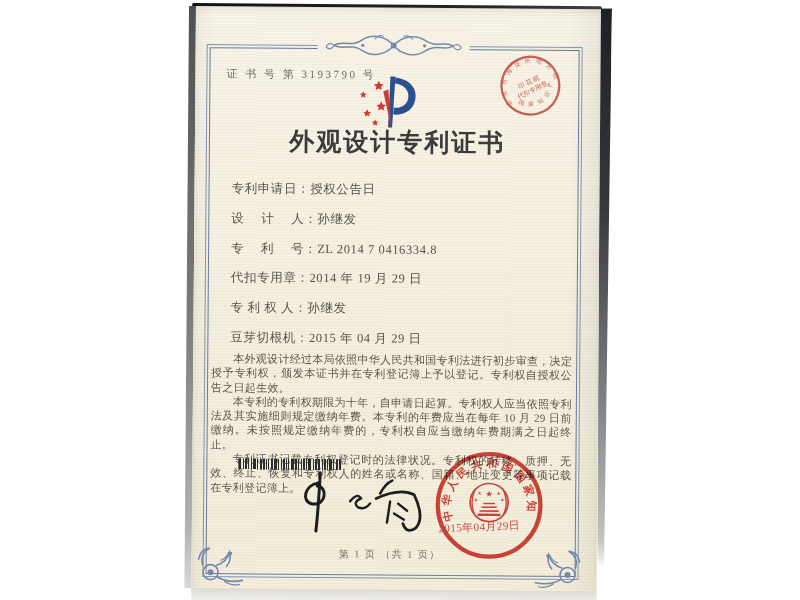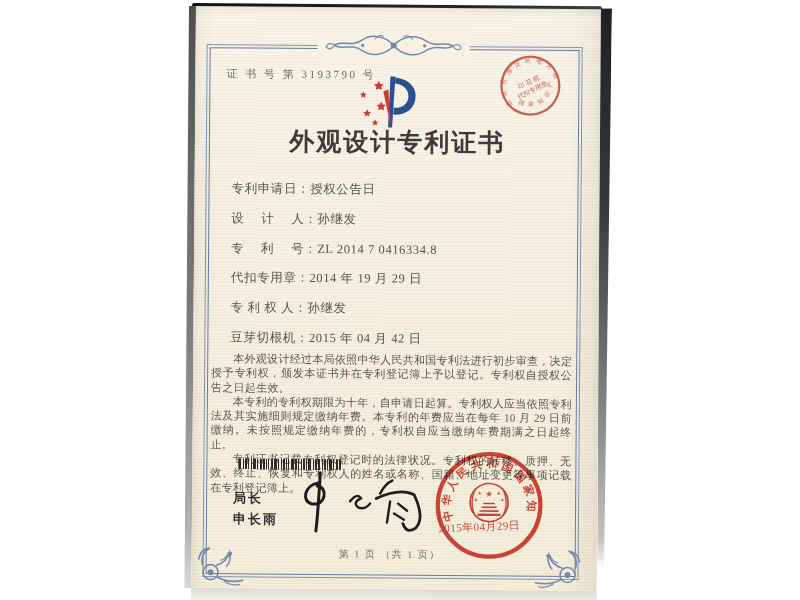--- a/index.html
+++ b/index.html
@@ -135,21 +135,21 @@
     </div>
 
     <div class="cert-title">外观设计专利证书</div>
 
     <div class="fields">
       <div class="field-row"><span>专利申请日：</span><span>授权公告日</span></div>
       <div class="field-row"><span>设　 计　 人：</span><span>孙继发</span></div>
       <div class="field-row"><span>专　 利　 号：</span><span>ZL 2014 7 0416334.8</span></div>
       <div class="field-row"><span>代扣专用章：</span><span>2014 年 19 月 29 日</span></div>
       <div class="field-row"><span>专 利 权 人：</span><span>孙继发</span></div>
-      <div class="field-row"><span>豆芽切根机：</span><span>2015 年 04 月 42 日</span></div>
+      <div class="field-row"><span>豆芽切根机：</span><span>2015 年 04 月 29 日</span></div>
     </div>
 
     <div class="paras">
       <p>本外观设计经过本局依照中华人民共和国专利法进行初步审查，决定授予专利权，颁发本证书并在专利登记簿上予以登记。专利权自授权公告之日起生效。</p>
       <p>本专利的专利权期限为十年，自申请日起算。专利权人应当依照专利法及其实施细则规定缴纳年费。本专利的年费应当在每年 10 月 29 日前缴纳。未按照规定缴纳年费的，专利权自应当缴纳年费期满之日起终止。</p>
       <p>专利证书记载专利权登记时的法律状况。专利权的转移、质押、无效、终止、恢复和专利权人的姓名或名称、国籍、地址变更等事项记载在专利登记簿上。</p>
     </div>
 
     <div class="barcode">
       <svg width="104" height="11" viewBox="0 0 104 11" shape-rendering="crispEdges">
@@ -186,24 +186,20 @@
             <rect x="86" width="2" height="11"></rect>
             <rect x="89" width="1" height="11"></rect>
             <rect x="91" width="3" height="11"></rect>
             <rect x="95" width="1" height="11"></rect>
             <rect x="98" width="2" height="11"></rect>
             <rect x="101" width="2" height="11"></rect>
         </g>
       </svg>
     </div>
 
-    <div class="officer">
-      <div>局长</div>
-      <div>申长雨</div>
-    </div>
 
     <div class="signature">
       <svg width="160" height="76" viewBox="0 0 160 76">
         <g stroke="#1d1d1f" fill="none" stroke-width="3" stroke-linecap="round" stroke-linejoin="round">
           <path d="M34,18 C20,20 17,37 28,39 C42,41 44,22 33,21"></path>
           <path d="M36,8 C35,26 34,48 32,66"></path>
           <path d="M66,36 q7,-9 11,-3 q-9,4 -3,9 q7,3 12,-4" stroke-width="2.4"></path>
           <path d="M96,28 q5,-10 12,-13" stroke-width="2.6"></path>
           <path d="M92,33 q24,-11 38,-4 q11,23 2,33 q-9,7 -13,-4" stroke-width="2.8"></path>
           <path d="M106,36 l-3,21" stroke-width="2.4"></path>

